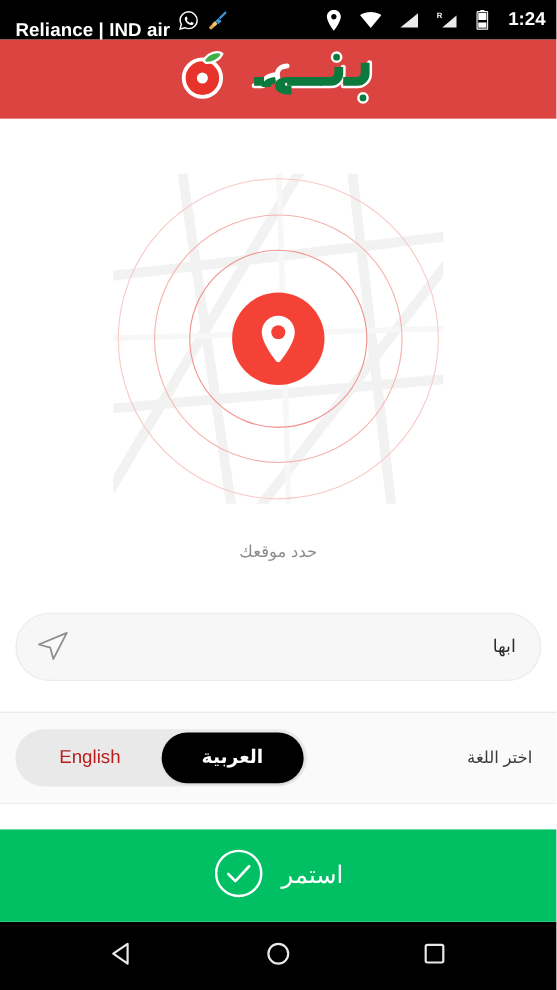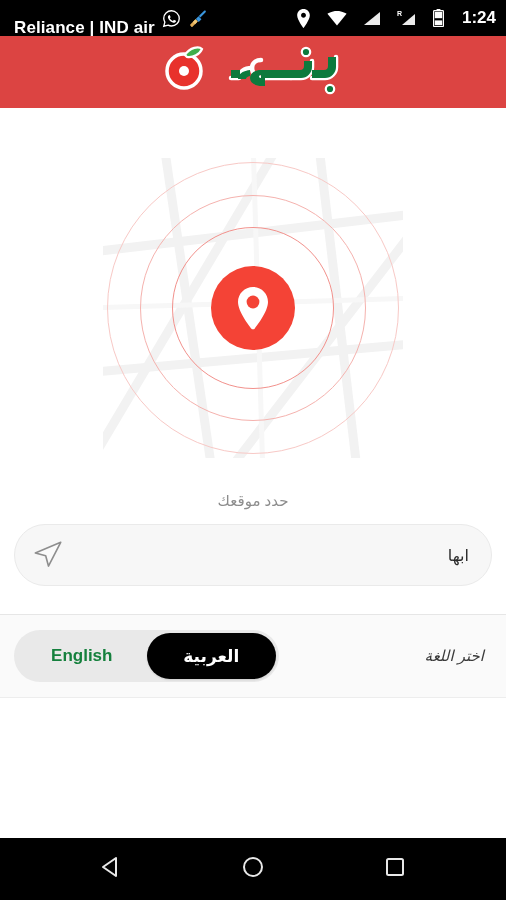--- a/index.html
+++ b/index.html
@@ -130,20 +130,21 @@
     font-size: 15px;
     color: #8c8c8c;
     margin-top: -16px;
     margin-bottom: 14px;
     direction: rtl;
   }
 
   
   .input-row {
     padding: 0 14px;
+    margin-top: 33px;
   }
   .location-field {
     height: 62px;
     background: #f7f7f7;
     border: 1px solid #eaeaea;
     border-radius: 31px;
     display: flex;
     align-items: center;
     justify-content: space-between;
     padding: 0 22px 0 18px;
@@ -166,44 +167,42 @@
     display: flex;
     align-items: center;
     flex-direction: row-reverse;
     justify-content: space-between;
     padding: 0 22px 0 14px;
   }
   .lang-label {
     font-size: 15px;
     color: #3a3a3a;
     direction: rtl;
-    font-style: italic;
   }
   .lang-toggle {
     display: flex;
     flex-direction: row-reverse;
     align-items: center;
     background: #e9e9e9;
     border-radius: 26px;
     height: 52px;
     width: 265px;
     padding: 3px;
     position: relative;
   }
   .seg {
     flex: 1 1 50%;
     height: 100%;
     border-radius: 24px;
     display: flex;
     align-items: center;
     justify-content: center;
     font-size: 17px;
-    color: #15803d;
+    color: #b91c1c;
     user-select: none;
-    font-weight: bold;
   }
   .seg.active {
     background: #000000;
     color: #ffffff;
     font-weight: bold;
     box-shadow: 0 1px 2px rgba(0,0,0,0.12);
   }
   .seg.arabic { direction: rtl; }
 
   
@@ -389,20 +388,29 @@
     <div class="lang-section">
       <span class="lang-label">اختر اللغة</span>
       <div class="lang-toggle">
         <div class="seg active arabic">العربية</div>
         <div class="seg">English</div>
       </div>
     </div>
 
     <div class="cta-spacer"></div>
 
+    <div class="continue-btn">
+      <span class="continue-label">استمر</span>
+      <span>
+        <svg width="46" height="46" viewBox="0 0 46 46">
+          <circle cx="23" cy="23" r="20.5" fill="none" stroke="#ffffff" stroke-width="2.2"></circle>
+          <path d="M13.5 23.5 L20 30 L32.5 16.5" fill="none" stroke="#ffffff" stroke-width="2.4" stroke-linecap="round" stroke-linejoin="round"></path>
+        </svg>
+      </span>
+    </div>
   </div>
 
   <div class="nav-bar">
     <div class="nav-btn">
       <span>
         <svg width="24" height="24" viewBox="0 0 24 24">
           <path d="M17 3 L4 12 L17 21 Z" fill="none" stroke="#e8e8e8" stroke-width="2" stroke-linejoin="round"></path>
         </svg>
       </span>
     </div>

